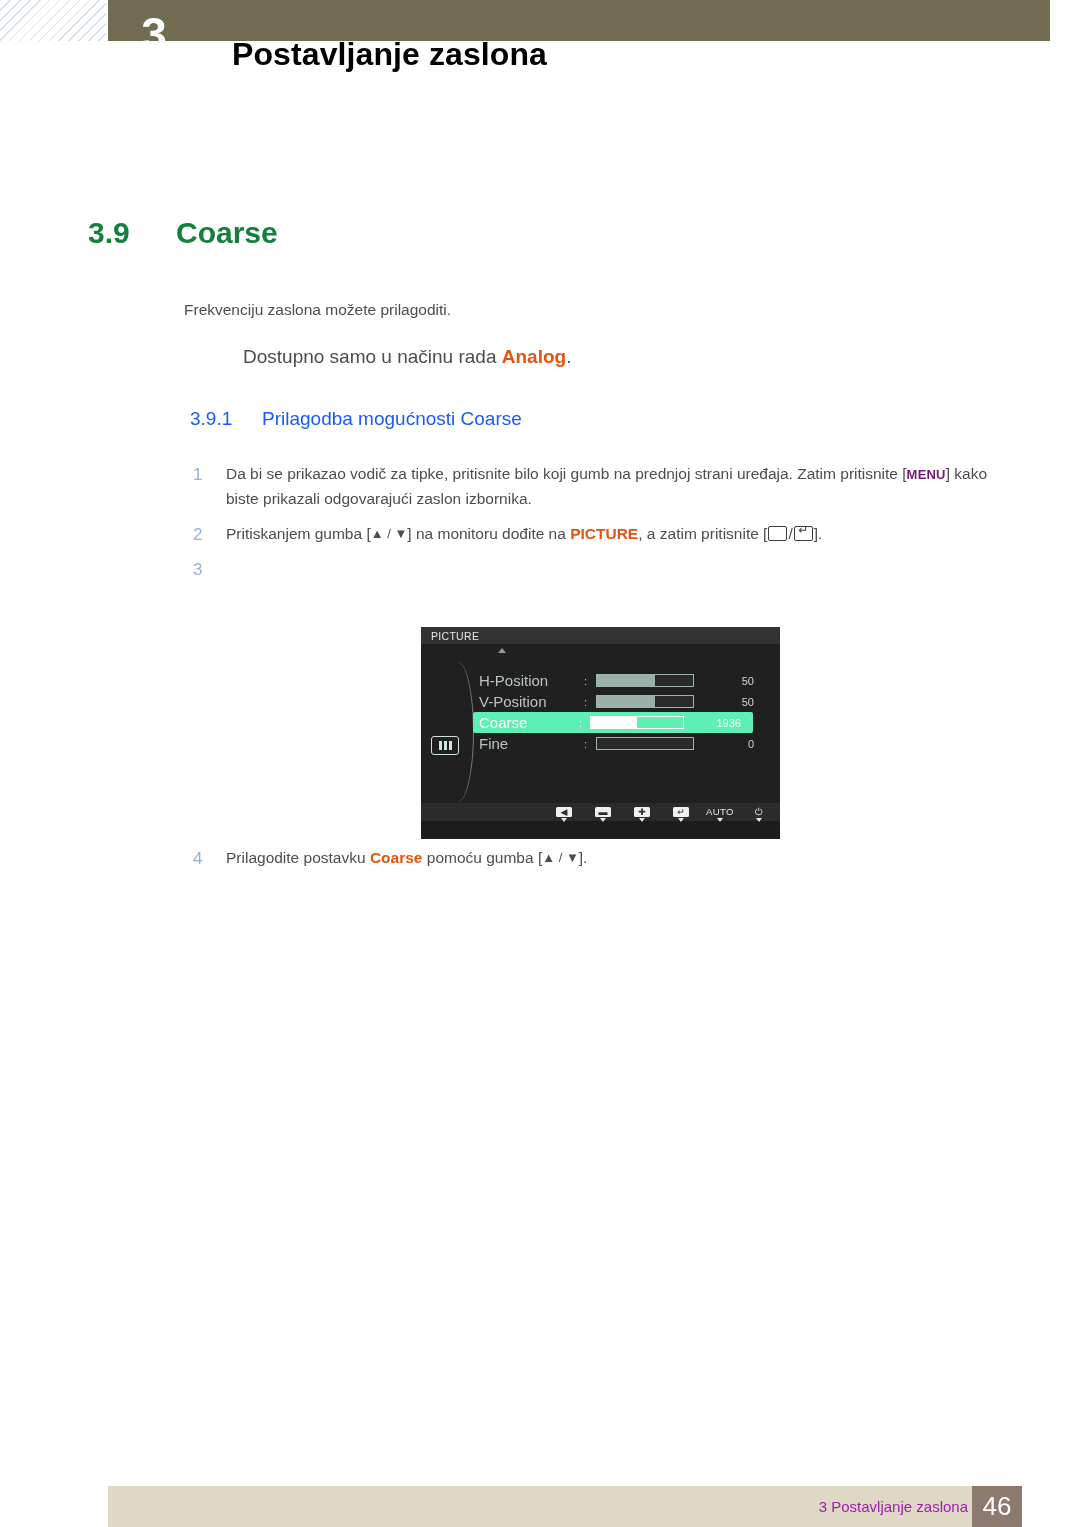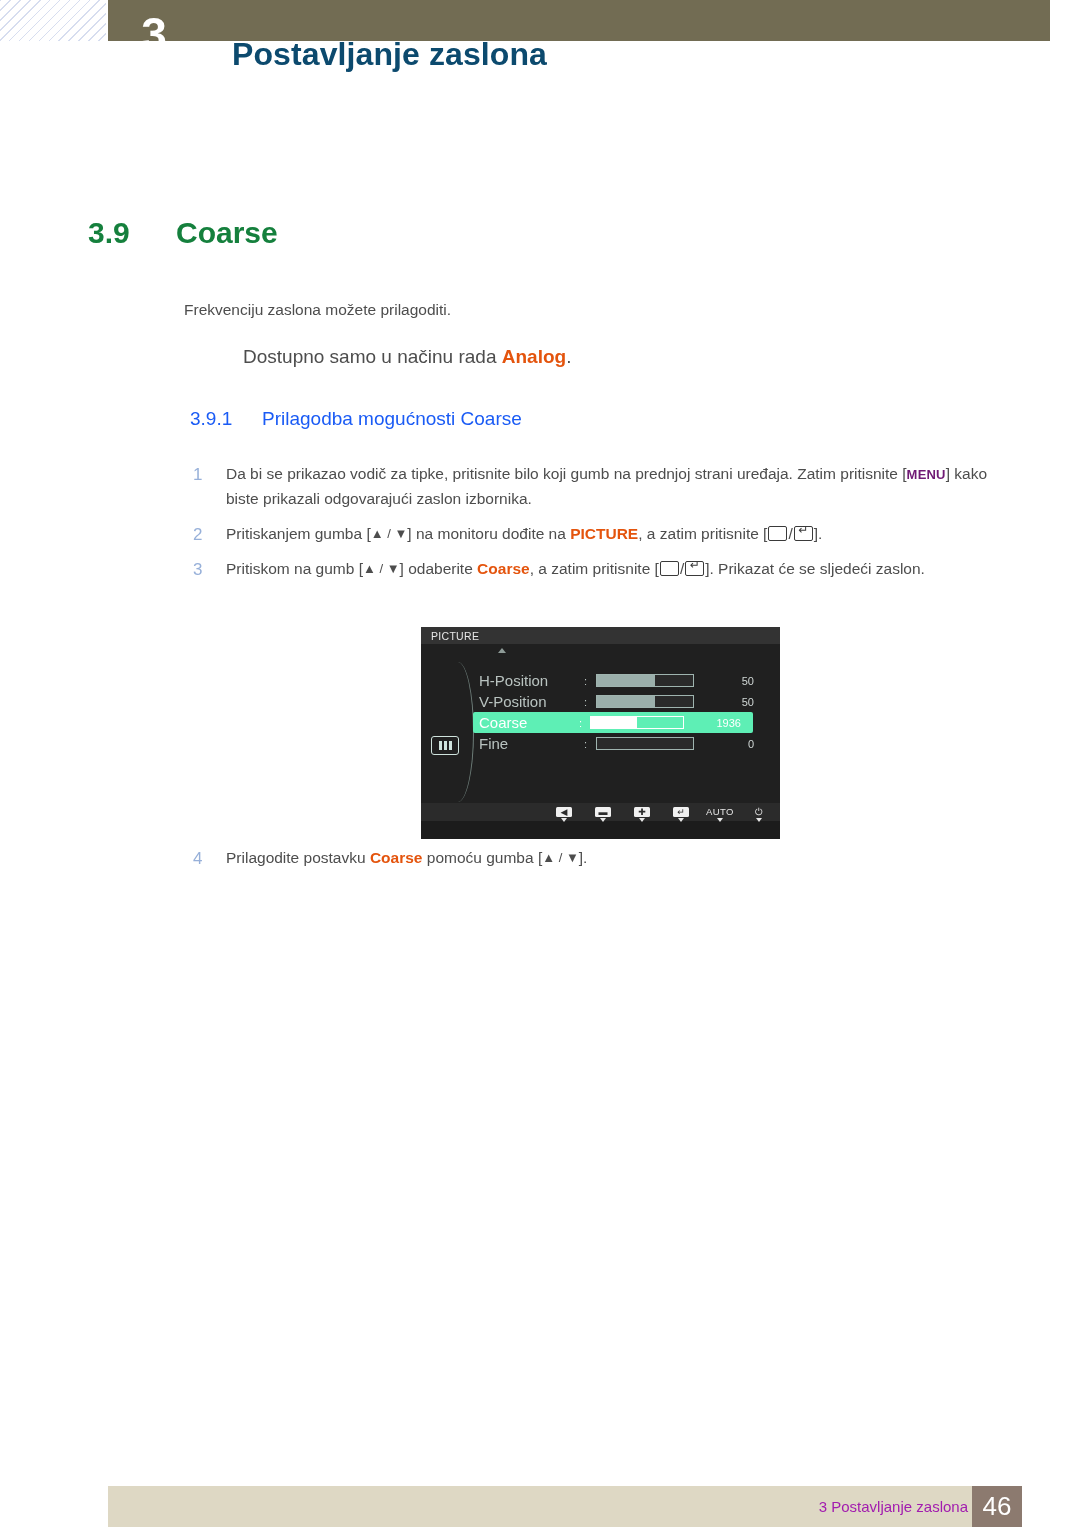--- a/index.html
+++ b/index.html
@@ -33,21 +33,21 @@
     line-height:52px;
     text-align:center;
     overflow:hidden;
   }
   #header-clip{
     position:absolute;left:108px;top:41px;width:942px;height:30px;
     background:#ffffff;
   }
   #header-title{
     position:absolute;left:232px;top:36px;
-    font-size:32px;font-weight:700;color:#0c4a6e;
+    font-size:32px;font-weight:700;color:#000000;
     letter-spacing:.1px;
     white-space:nowrap;
   }
 
   
   #sec-head{
     position:absolute;left:88px;top:216px;
     font-size:30px;font-weight:700;color:#15803d;
     white-space:nowrap;
   }
@@ -244,23 +244,20 @@
 
 <div class="step" id="step2">
   <div class="n">2</div>
   <div class="t">
     <span>Pritiskanjem gumba [</span><span class="tri">▲ / ▼</span><span>] na monitoru dođite na </span><span class="orange">PICTURE</span><span>, a zatim pritisnite [</span><span class="glyph src"></span><span>/</span><span class="glyph enter"></span><span>].</span>
   </div>
 </div>
 
 <div class="step" id="step3">
   <div class="n">3</div>
-  <div class="t">
-    <span>Pritiskom na gumb [</span><span class="tri">▲ / ▼</span><span>] odaberite </span><span class="orange">Coarse</span><span>, a zatim pritisnite [</span><span class="glyph src"></span><span>/</span><span class="glyph enter"></span><span>]. Prikazat će se sljedeći zaslon.</span>
-  </div>
 </div>
 
 <div id="osd">
 
   <div id="osd-title">
     <span>PICTURE</span>
   </div>
 
   <div id="osd-body">
 

